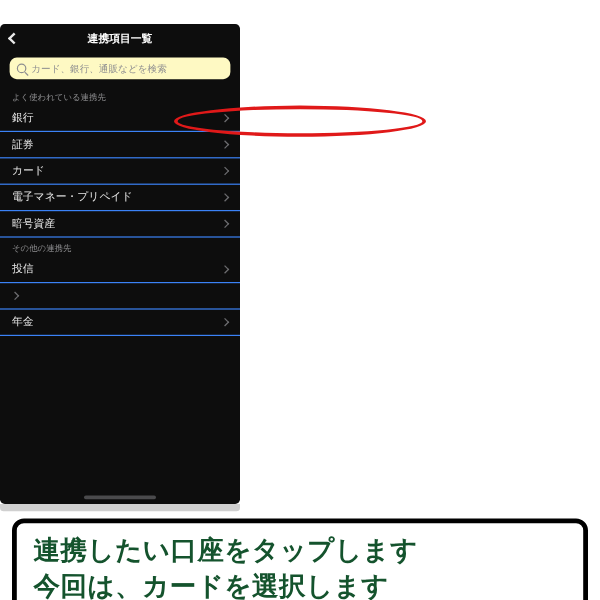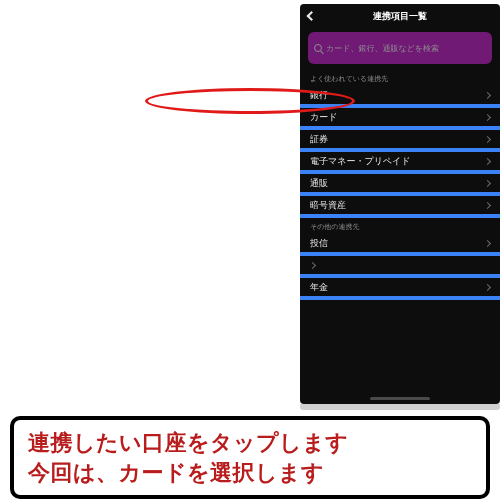--- a/index.html
+++ b/index.html
@@ -10,23 +10,23 @@
     font-family: -apple-system, "Hiragino Sans", "Hiragino Kaku Gothic ProN", sans-serif;
     display: flex;
     flex-direction: column;
     align-items: center;
   }
   .stage {
     position: relative;
     width: 500px;
     flex: 1;
     display: flex;
-    justify-content: flex-end;
+    justify-content: flex-start;
     align-items: flex-start;
-    padding-top: 4px;
+    padding-top: 20px;
   }
   .phone {
     width: 200px;
     height: 400px;
     background: #0d0d0d;
     color: #e9e9e9;
     border-radius: 4px;
     overflow: hidden;
     display: flex;
     flex-direction: column;
@@ -48,23 +48,23 @@
     top: 50%;
     transform: translateY(-50%);
     width: 7px;
     height: 7px;
     border-left: 2px solid #e9e9e9;
     border-bottom: 2px solid #e9e9e9;
     transform: translateY(-50%) rotate(45deg);
   }
   .searchbar {
     margin: 4px 8px 6px;
-    background: #701a75;
+    background: #fef9c3;
     border-radius: 6px;
-    height: 32px;
+    height: 18px;
     display: flex;
     align-items: center;
     padding: 0 6px;
     gap: 4px;
   }
   .search-icon {
     width: 8px;
     height: 8px;
     border: 1.2px solid #8e8e90;
     border-radius: 50%;
@@ -91,21 +91,21 @@
     font-size: 7px;
     color: #8e8e90;
     padding: 4px 10px 2px;
   }
   .row {
     height: 22px;
     display: flex;
     align-items: center;
     justify-content: space-between;
     padding: 0 10px;
-    border-bottom: 4px solid #3b82f6;
+    border-bottom: 1px solid #3b82f6;
     font-size: 9px;
     color: #e9e9e9;
     cursor: pointer;
   }
   .row:last-of-type { border-bottom: none; }
   .chevron {
     width: 5px;
     height: 5px;
     border-right: 1.2px solid #6d6d70;
     border-top: 1.2px solid #6d6d70;
@@ -138,21 +138,21 @@
     width: 480px;
     margin: 6px auto 8px;
     border: 4px solid #000000;
     border-radius: 10px;
     padding: 8px 14px;
     background: #ffffff;
   }
   .caption-line {
     font-size: 22px;
     font-weight: 700;
-    color: #b91c1c;
+    color: #14532d;
     line-height: 1.35;
     letter-spacing: 0.5px;
     white-space: nowrap;
   }
 </style>
 </head>
 <body>
 
 <div class="stage">
   <div>
@@ -168,33 +168,29 @@
         <span class="search-placeholder">カード、銀行、通販などを検索</span>
       </div>
 
       <div class="section-label">よく使われている連携先</div>
 
       <div class="row">
         <span>銀行</span>
         <span class="chevron"></span>
       </div>
       <div class="row">
+        <span>証券</span>
+        <span class="chevron"></span>
+      </div>
+      <div class="row">
         <span>カード</span>
         <span class="chevron"></span>
       </div>
       <div class="row">
-        <span>証券</span>
-        <span class="chevron"></span>
-      </div>
-      <div class="row">
         <span>電子マネー・プリペイド</span>
-        <span class="chevron"></span>
-      </div>
-      <div class="row">
-        <span>通販</span>
         <span class="chevron"></span>
       </div>
       <div class="row">
         <span>暗号資産</span>
         <span class="chevron"></span>
       </div>
 
       <div class="section-label">その他の連携先</div>
 
       <div class="row">

